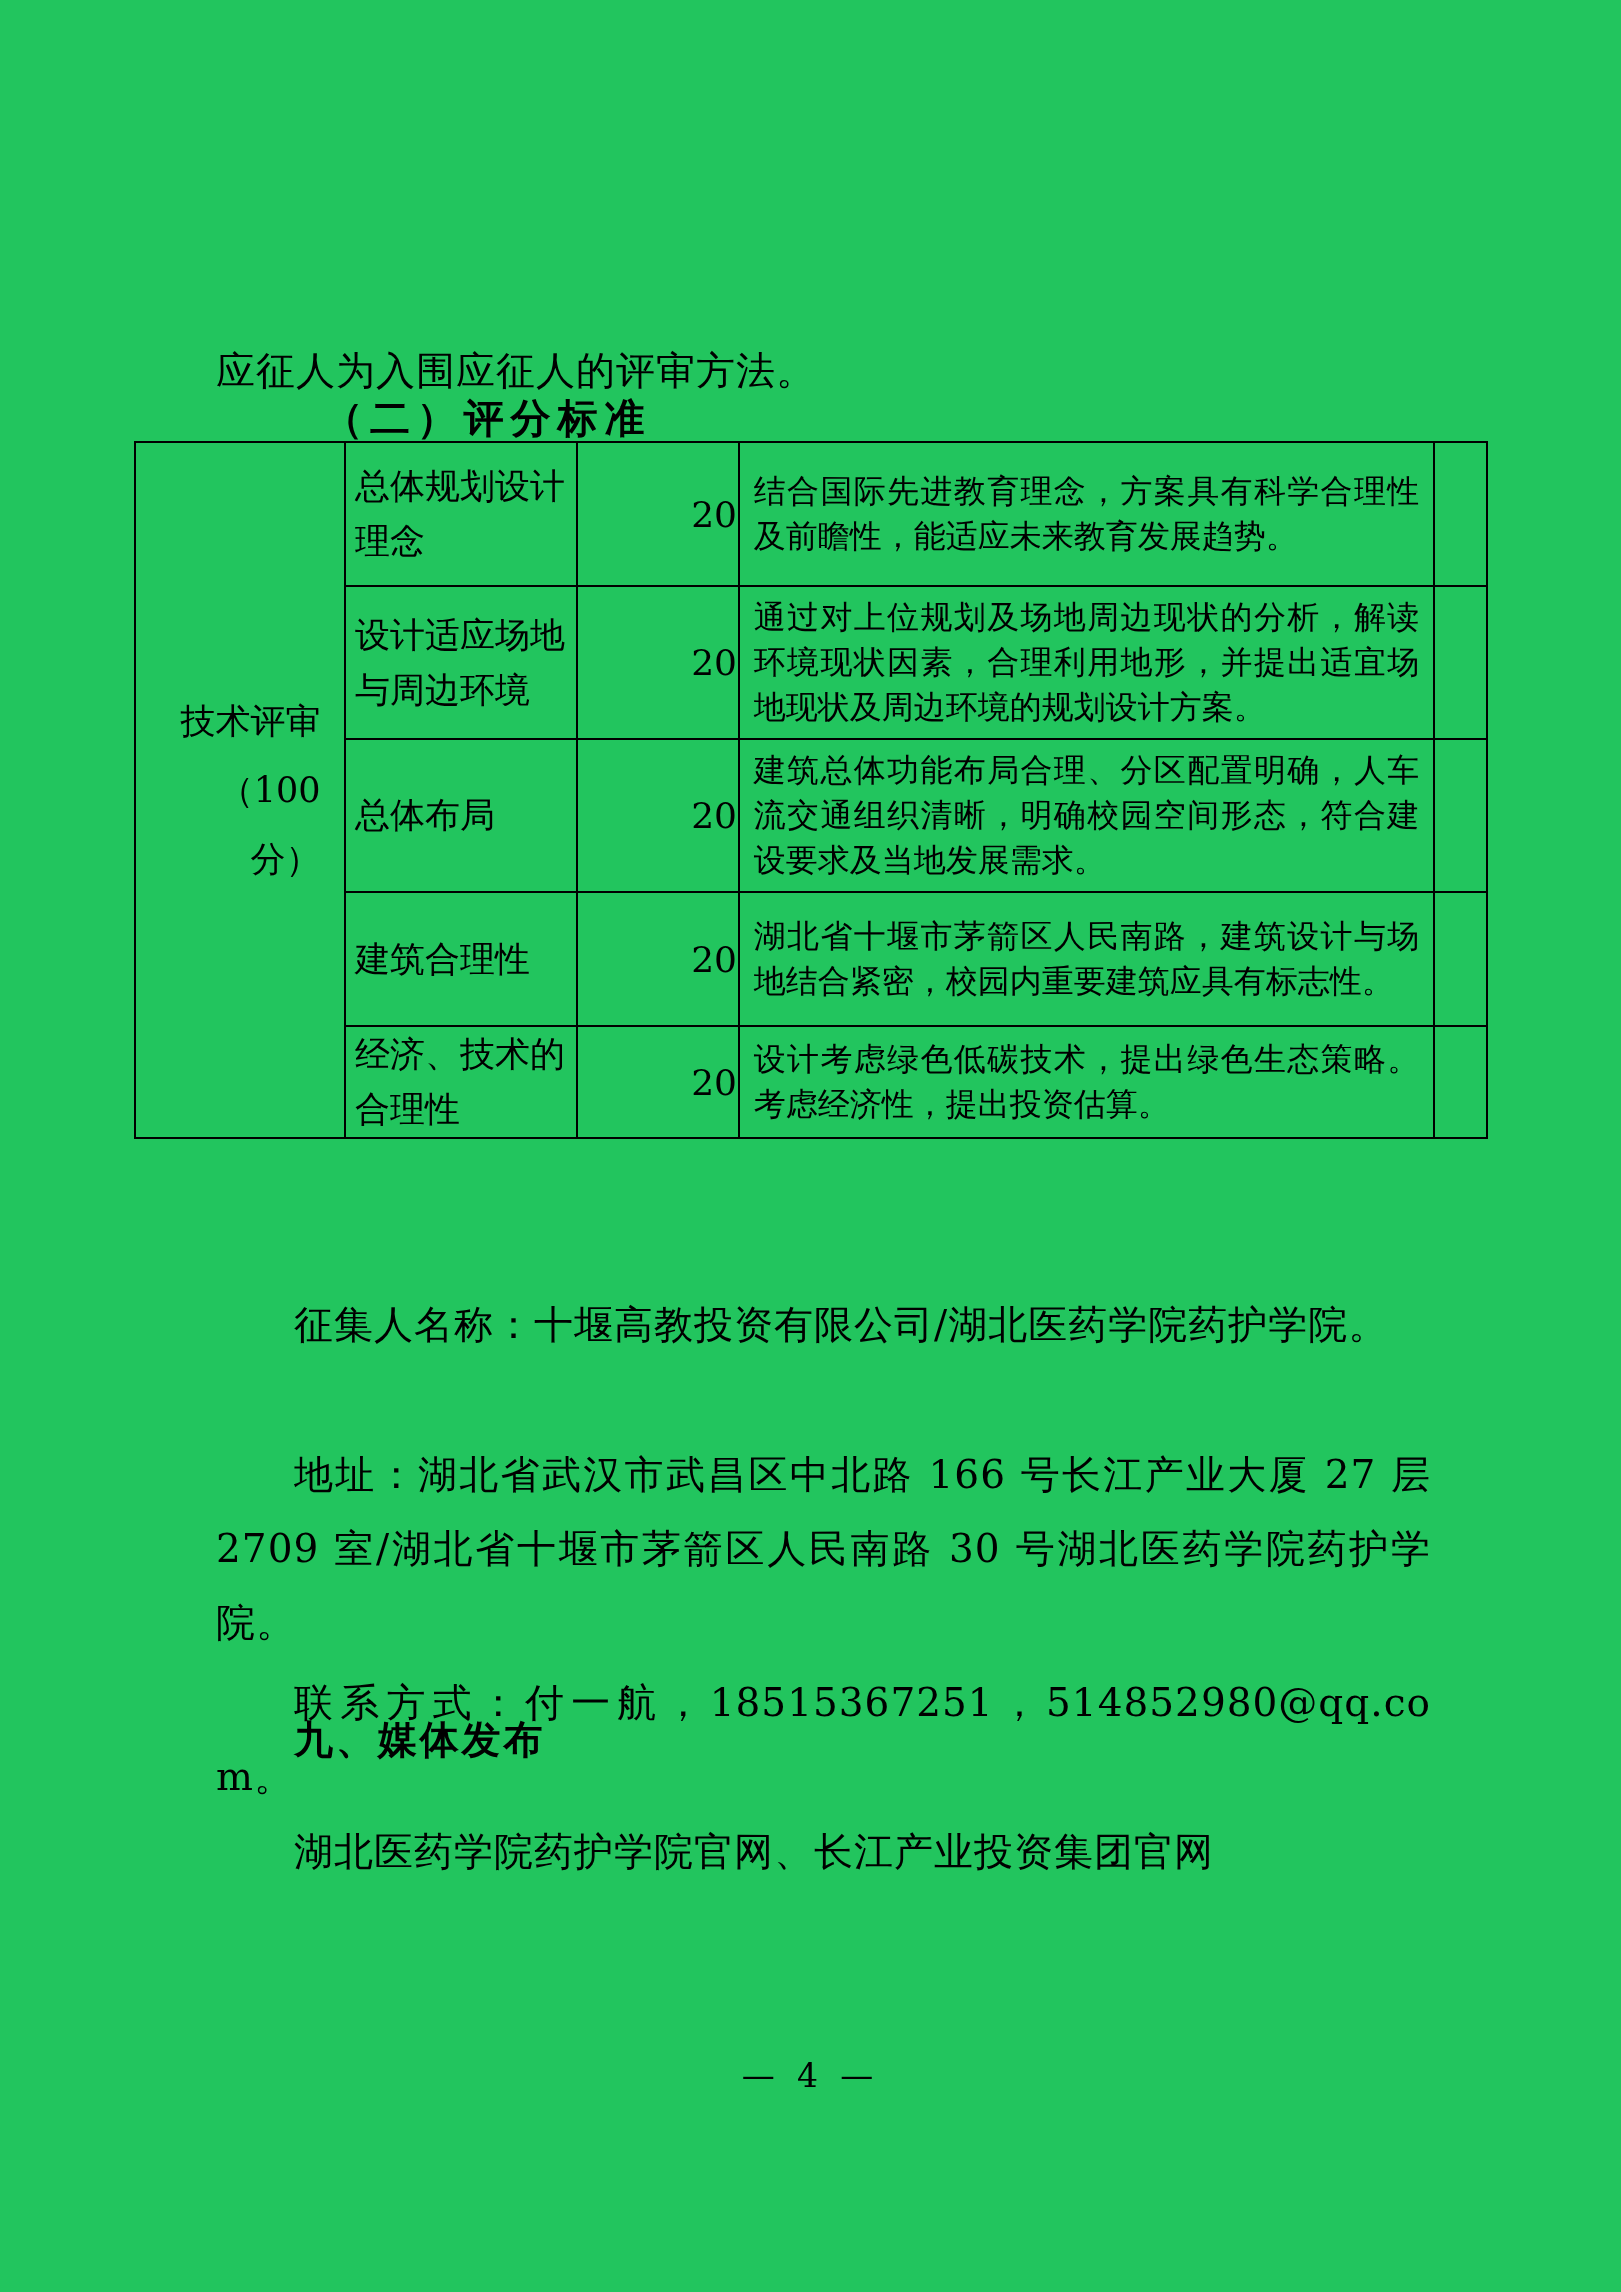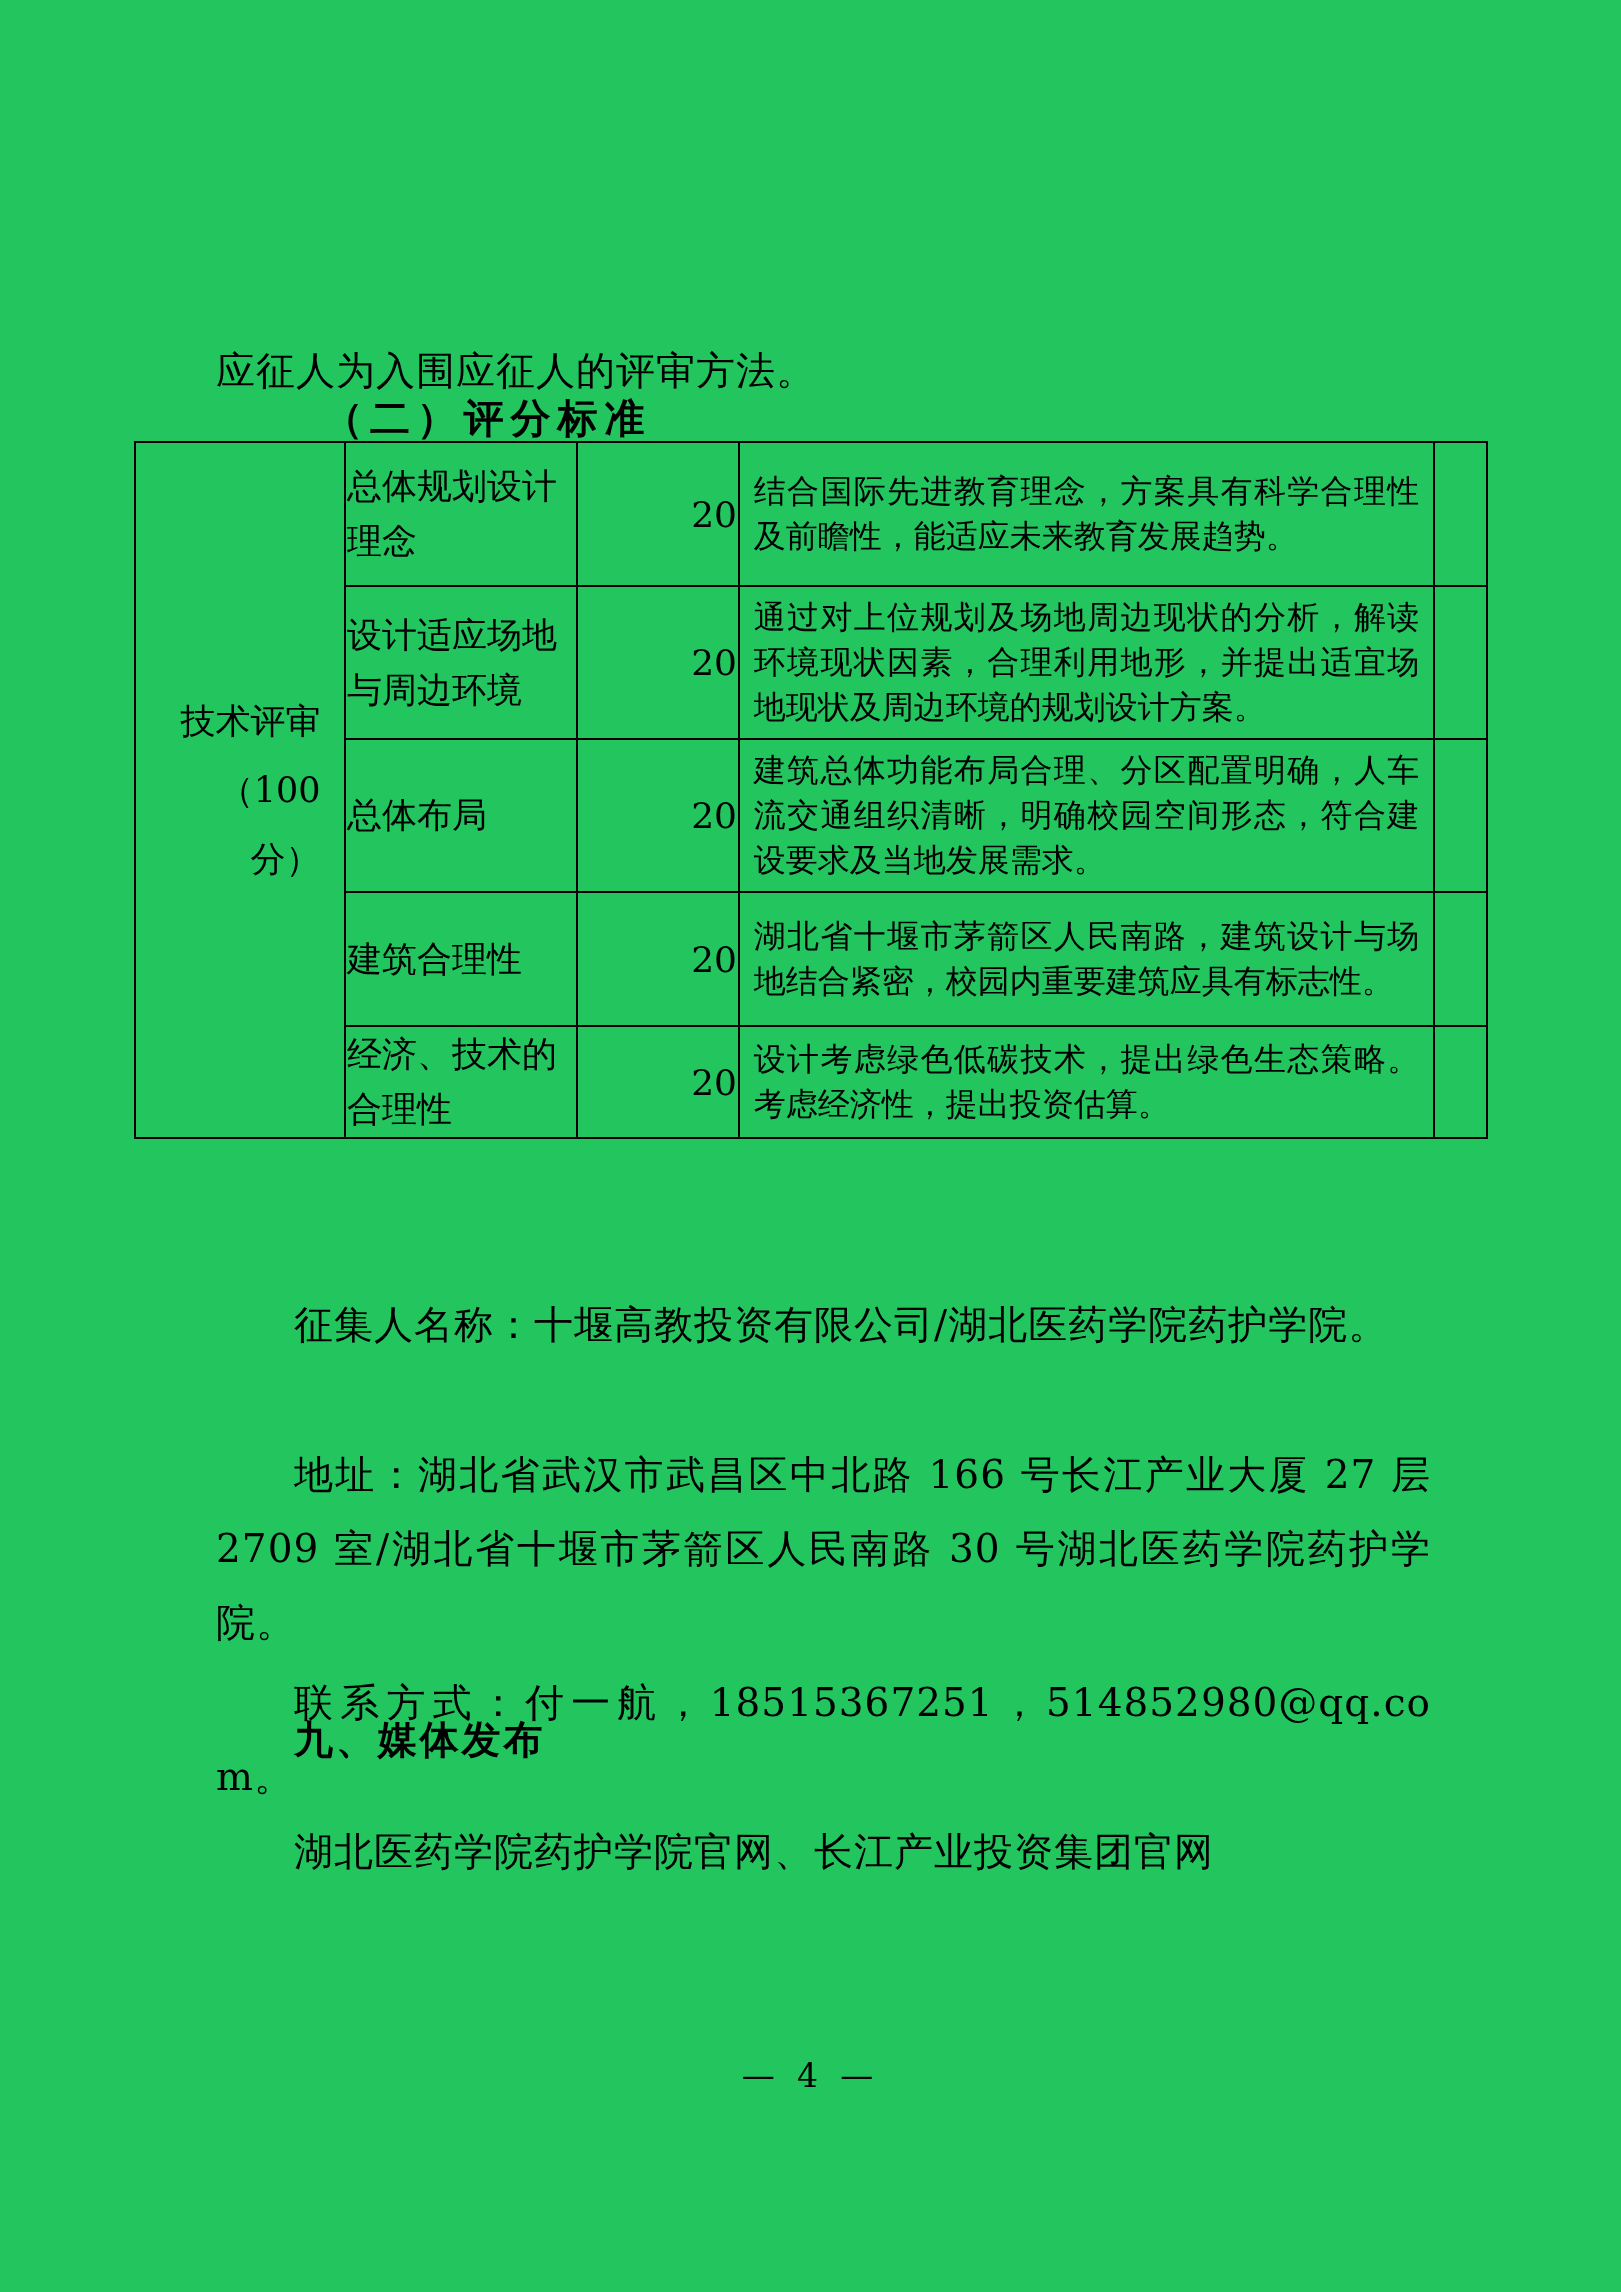--- a/index.html
+++ b/index.html
@@ -54,21 +54,21 @@
     overflow:hidden;
   }
   td.cat-cell{
     text-align:right;
     font-size:35px;line-height:69px;
     padding:0 23.5px;
     word-break:break-all;
   }
   td.crit-cell{
     font-size:35px;line-height:55px;
-    padding:0 0 0 1px;
+    padding:0 0 0 9px;
     word-break:break-all;
   }
   td.score-cell{
     text-align:right;
     font-size:36px;
   }
   td.desc-cell{
     font-size:32px;line-height:45px;
     padding:5.9px 13.7px 5.9px 13.7px;
     text-align:justify;

